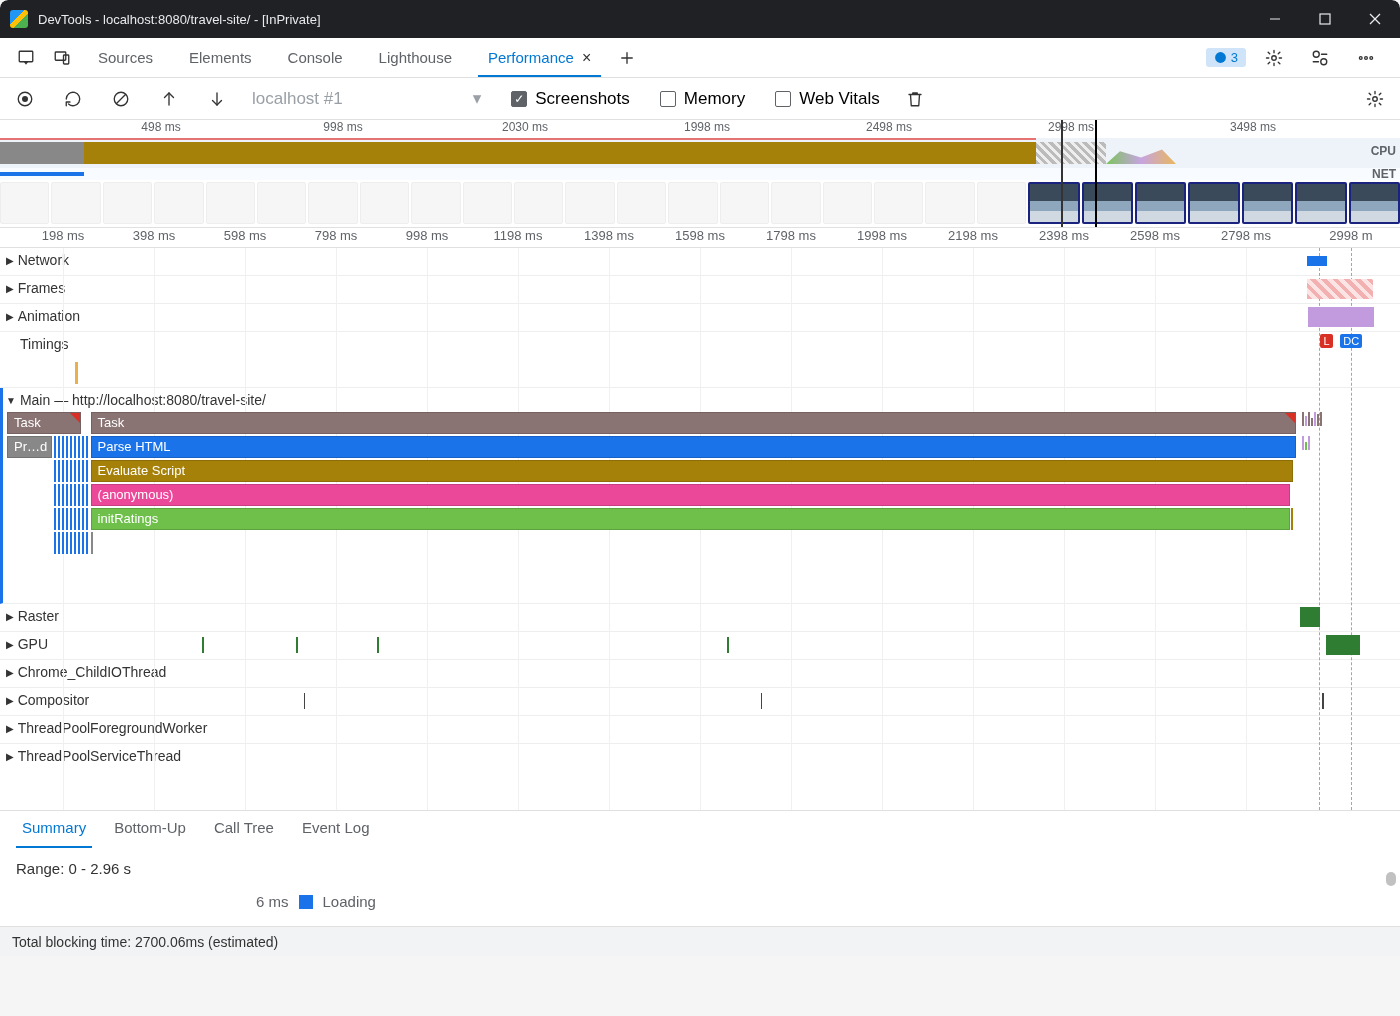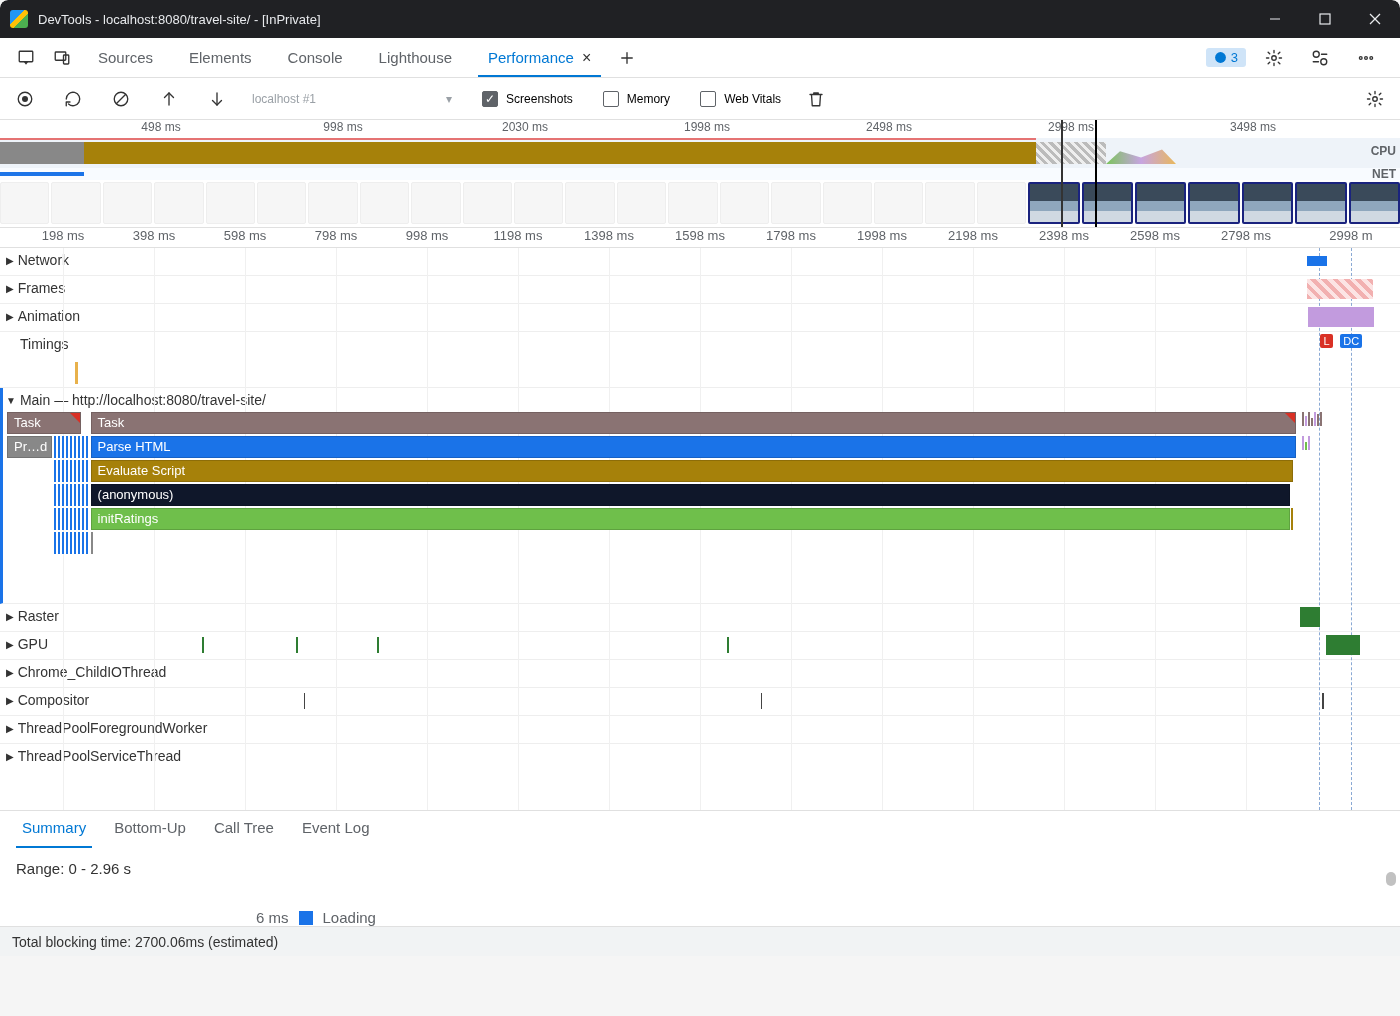--- a/index.html
+++ b/index.html
@@ -15,21 +15,21 @@
 
 .tabs { height: 40px; display: flex; align-items: stretch; border-bottom: 1px solid #e0e0e0; padding-left: 8px; }
 .tabs .icon-btn { width: 36px; display: flex; align-items: center; justify-content: center; cursor: pointer; }
 .tabs .tab { padding: 12px 18px; display: flex; align-items: center; color: #5f6368; font-size: 15px; cursor: pointer; position: relative; gap: 8px;}
 .tabs .tab.active { color: #0078d4; }
 .tabs .tab.active::after { content: ""; position: absolute; bottom: 0; left: 8px; right: 8px; height: 2px; background: #0078d4; }
 .tabs .tab .close { font-size: 16px; color: #333; cursor: pointer; }
 .tabs .right { margin-left: auto; display: flex; align-items: center; gap: 10px; padding-right: 16px; }
 .pill { background: #cfe4f8; color: #0078d4; border-radius: 3px; padding: 2px 8px; font-size: 13px; display: flex; align-items: center; gap: 4px;}
 
-.toolbar { height: 42px; display: flex; align-items: center; padding: 0 12px; gap: 22px; border-bottom: 1px solid #e0e0e0; font-size: 12px;}
+.toolbar { height: 42px; display: flex; align-items: center; padding: 0 12px; gap: 22px; border-bottom: 1px solid #e0e0e0; font-size: 17px;}
 .toolbar .ibtn { width: 26px; height: 26px; display: flex; align-items: center; justify-content: center; cursor: pointer; }
 .toolbar .sel { color: #9aa0a6; display: flex; align-items: center; gap: 10px;}
 .toolbar .chk { display: flex; align-items: center; gap: 8px; cursor: pointer; padding-left: 8px; }
 .toolbar .chkbox { width: 16px; height: 16px; border: 1.5px solid #5f6368; border-radius: 2px; display: flex; align-items: center; justify-content: center; }
 .toolbar .chkbox.checked { background: #5f6368; }
 .toolbar .chkbox.checked::after { content: "✓"; color: white; font-size: 12px; }
 .toolbar .grow { flex: 1; }
 
 .overview { height: 108px; border-bottom: 1px solid #e0e0e0; position: relative; background: #fff;}
 .overview .ruler-top { height: 18px; position: relative; font-size: 12px; color: #5f6368;}
@@ -56,35 +56,35 @@
 .track-header .tri { font-size: 10px;}
 .track-body { flex: 1; position: relative; height: 100%;}
 
 .main-track { padding: 0;}
 .flame-row { height: 23px; position: relative; margin-bottom: 1px;}
 .flame-block { position: absolute; height: 22px; font-size: 13px; color: white; padding: 2px 6px; overflow: hidden; white-space: nowrap; cursor: pointer; border:1px solid rgba(0,0,0,0.15);}
 .b-task { background: #8a7373; }
 .b-proc { background: #888; }
 .b-parse { background: #1a73e8; }
 .b-eval { background: #a6810a; }
-.b-anon { background: #0f172a; }
+.b-anon { background: #ec4899; }
 .b-init { background: #6fbf4b; }
 .red-corner::before { content:""; position:absolute; top:0; right:0; border:5px solid transparent; border-top-color:#d93025; border-right-color:#d93025;}
 
 .gridlines { position:absolute; inset:0; pointer-events:none;}
 .gridlines .gl { position:absolute; top:0; bottom:0; width:1px; background:#f0f0f0;}
 .dashed-line { position:absolute; top:0; bottom:0; width:0; border-left:1.5px dashed #8aa9d4;}
 
 .bottom-tabs { height: 38px; display: flex; align-items: stretch; border-top: 1px solid #e0e0e0; padding-left: 8px; background:#fff;}
 .bottom-tabs .btab { padding: 8px 14px; font-size: 15px; color: #5f6368; cursor: pointer; position:relative;}
 .bottom-tabs .btab.active { color: #0078d4; }
 .bottom-tabs .btab.active::after { content:""; position:absolute; bottom:0; left:8px; right:8px; height:2px; background:#0078d4;}
 
 .summary { padding: 12px 16px; background:#fff; font-size:15px; color:#333; height:78px; position:relative;}
-.summary .legend-row { margin-top:32px; display:flex; align-items:center; gap:10px; padding-left:240px;}
+.summary .legend-row { margin-top:16px; display:flex; align-items:center; gap:10px; padding-left:240px;}
 .summary .sq { width:14px; height:14px; background:#1a73e8;}
 .summary .scroll-thumb { position:absolute; right:4px; top:24px; width:10px; height:14px; background:#c1c1c1; border-radius:6px;}
 
 .statusbar { height: 30px; background: #f1f3f4; border-top: 1px solid #e0e0e0; display: flex; align-items: center; padding: 0 12px; font-size: 14px; color: #333;}
 
 .marker { position:absolute; font-size:11px; color:white; padding:1px 3px; border-radius:2px; top:2px;}
 
 svg.icon { width: 18px; height: 18px; stroke: #333; stroke-width: 1.8; fill: none; stroke-linecap: round; stroke-linejoin: round;}
 
 .tiny-bars { position:absolute; display:flex; gap:1px; height:14px; align-items:flex-end;}

